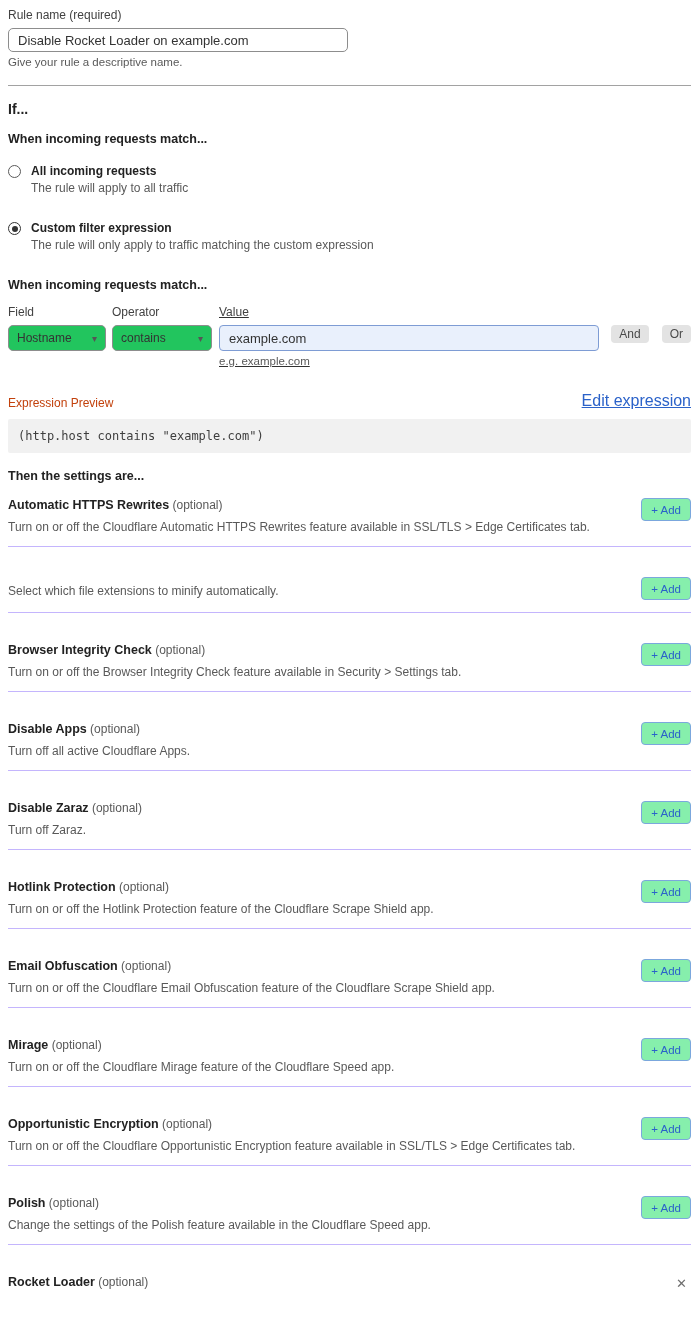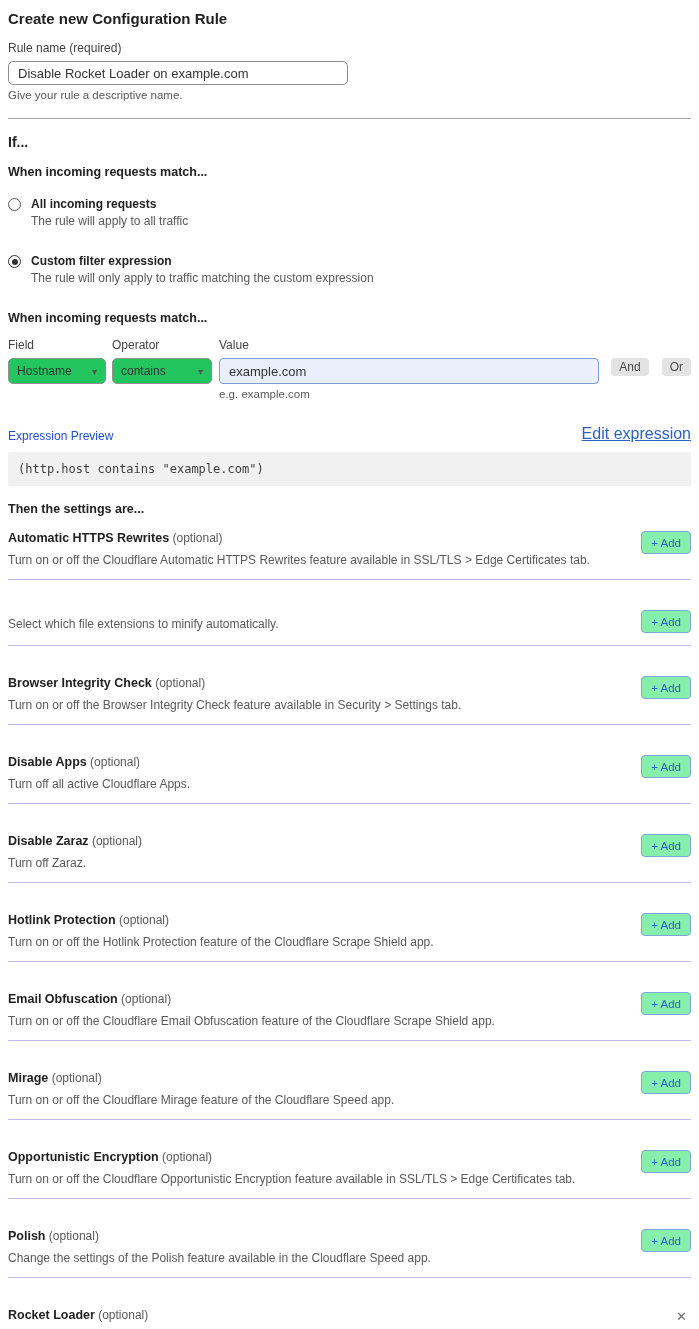--- a/index.html
+++ b/index.html
@@ -43,31 +43,31 @@
 
   .filter-row { display: flex; align-items: flex-start; margin-top: 13px; }
   .select {
     height: 26px; border: 1px solid #8d8d8d; border-radius: 5px; background: #22c55e;
     display: flex; align-items: center; justify-content: space-between;
     padding: 0 8px; cursor: pointer; color: #333;
   }
   .caret { color: #555; font-size: 10px; margin-left: 6px; }
   .field-ctrl { width: 98px; margin-right: 6px; }
   .op-ctrl { width: 100px; margin-right: 7px; }
-  .value-ctrl { flex: 1; margin-right: 12px; }
+  .value-ctrl { flex: 1; margin-right: 12px; text-decoration: underline; }
   .value-input { width: 100%; height: 26px; background: #e9f0fc; border: 1px solid #7e9cd4; border-radius: 4px; }
   .gray-btn {
     height: 18px; margin-top: 20px; border: none; background: #e3e3e3; border-radius: 4px;
     color: #4a4a4a; font-size: 12px; padding: 0 8px; cursor: pointer;
     font-family: "Liberation Sans", sans-serif; flex: none;
   }
   .and-btn { margin-right: 13px; }
 
   .expr-header { display: flex; justify-content: space-between; align-items: flex-end; margin-top: 25px; }
-  .expr-label { color: #1d4ed8; text-align: right; }
+  .expr-label { color: #c2410c; text-align: right; }
   .edit-link { color: #2b62c9; text-decoration: underline; cursor: pointer; font-size: 16px; }
   .code-block {
     margin-top: 9px; background: #f1f1f1; border-radius: 2px; padding: 10px 10px;
     font-family: "DejaVu Sans Mono", monospace; font-size: 12px; color: #3e3e3e;
     white-space: pre;
   }
 
   h3.then-heading { margin-top: 16px; }
 
   .settings-list { }
@@ -89,21 +89,20 @@
     font-family: "Liberation Sans", sans-serif;
   }
   .close-icon { display: none; color: #6e6e6e; font-size: 13px; cursor: pointer; line-height: 13px; padding: 2px 4px; }
   .toggle-row .close-icon { display: inline-block; }
 </style>
 </head>
 <body>
 
 <div class="page">
 
-  <h1 class="page-title">Create new Configuration Rule</h1>
 
   <div>
     <div class="field-label">Rule name (required)</div>
     <input type="text" class="text-input rule-input" value="Disable Rocket Loader on example.com" style="">
     <div class="helper">Give your rule a descriptive name.</div>
   </div>
 
   <hr class="main-divider">
 
   <h2 class="if-heading">If...</h2>

